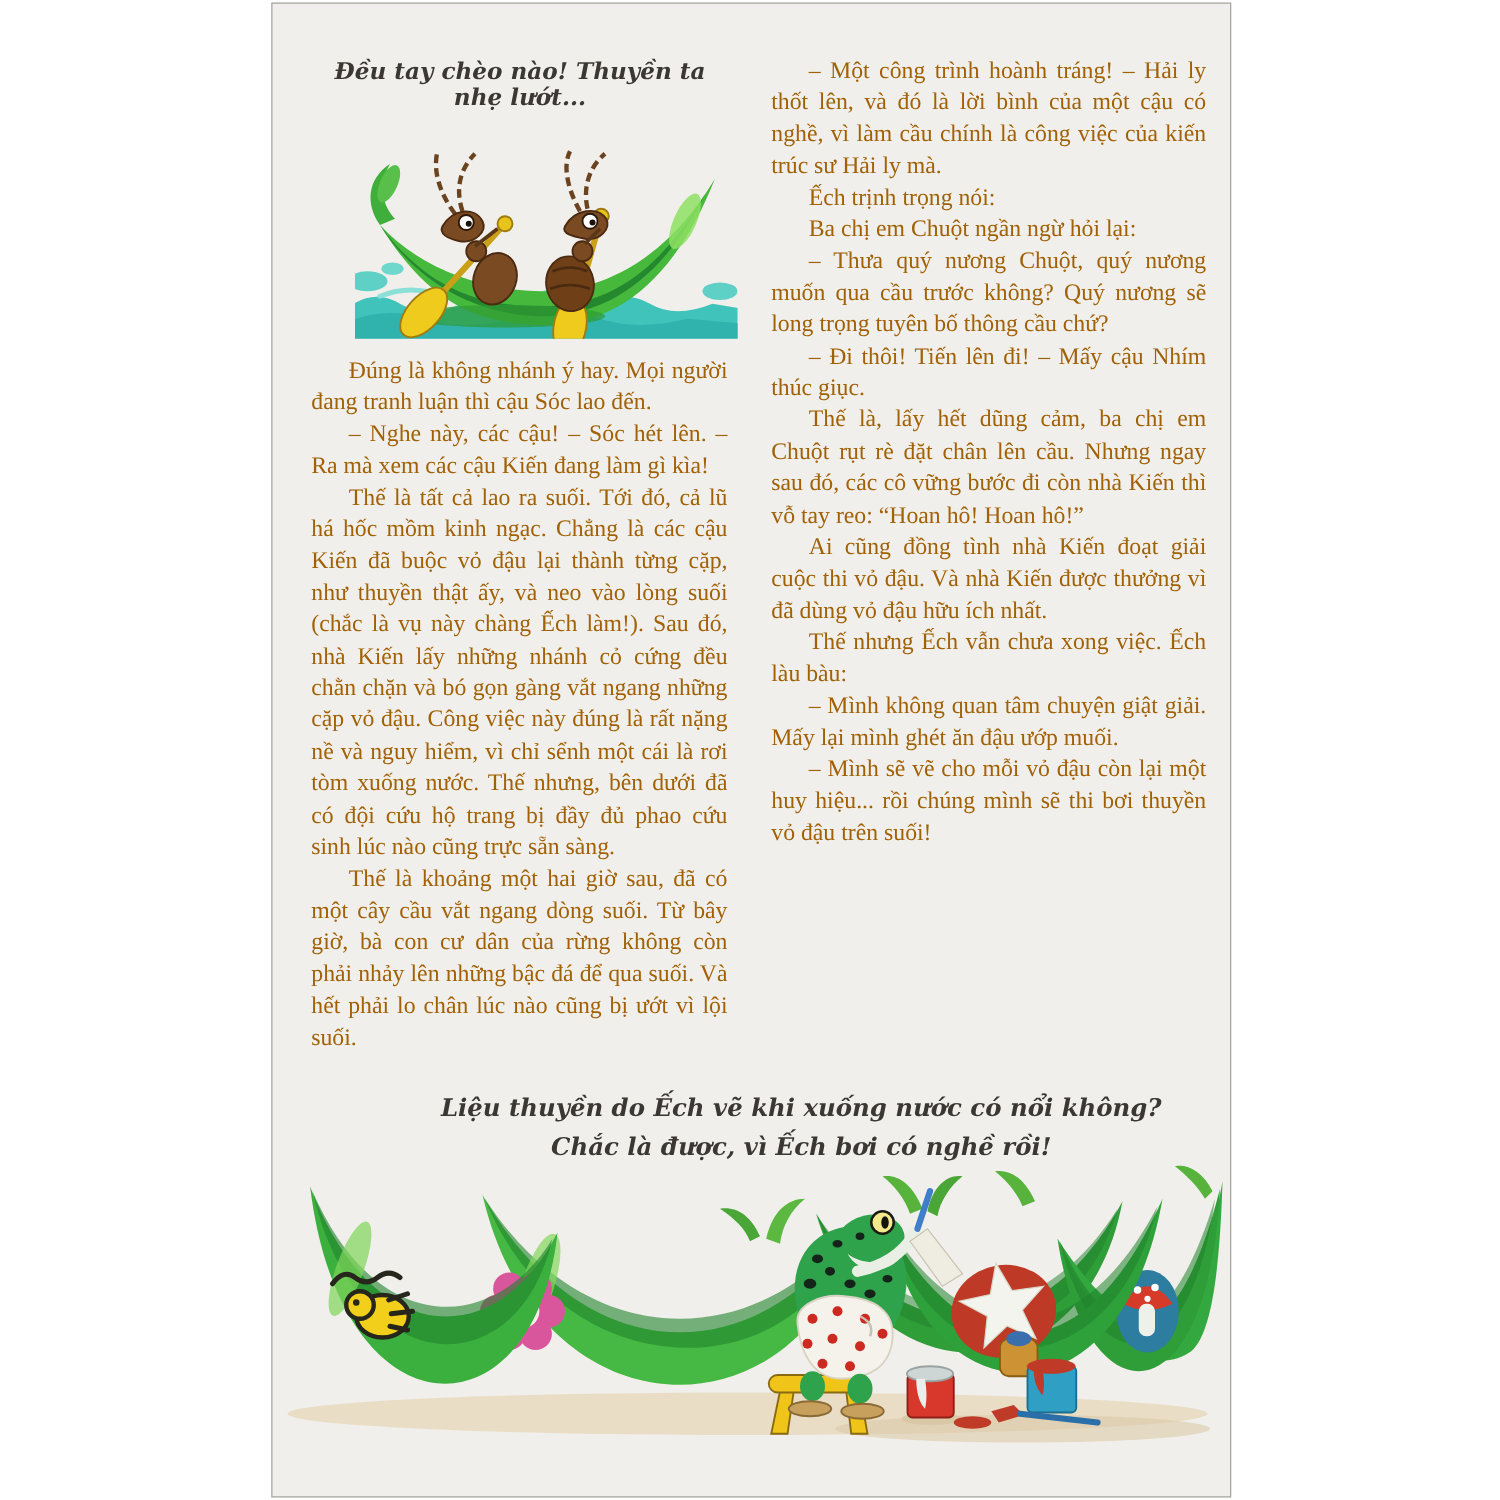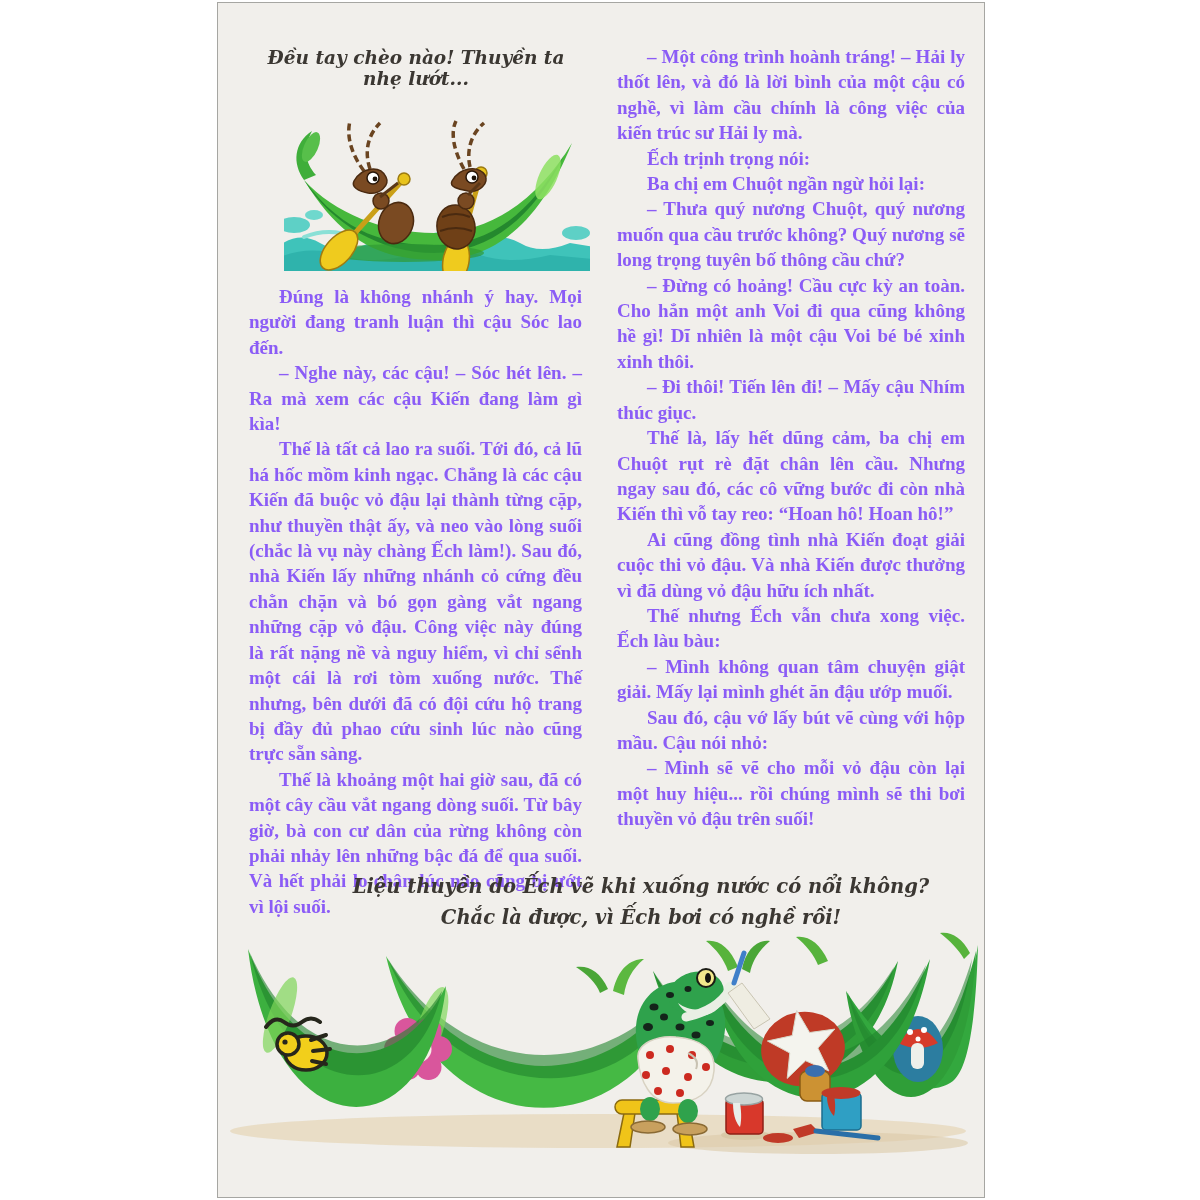--- a/index.html
+++ b/index.html
@@ -14,23 +14,22 @@
   .caption{
     position:absolute;font-family:"DejaVu Serif",serif;font-style:italic;
     font-weight:bold;color:#3b3732;text-align:center;
   }
   .caption-top{left:30px;top:44px;width:336px;font-size:18.5px;}
   .caption-bottom{left:0;top:868px;width:766px;font-size:19.5px;line-height:31px;margin-left:40px;}
   .illo{position:absolute;}
   .illo-top{left:66px;top:82px;width:306px;height:186px;}
   .illo-bottom{left:0px;top:928px;width:766px;height:250px;}
   .col{
-    position:absolute;color:#8b5cf6;font-size:19px;line-height:25.4px;
+    position:absolute;color:#a16207;font-size:19px;line-height:25.4px;
     text-align:justify;
-    font-weight:bold;
   }
   .col-left{left:31px;top:281px;width:333px;}
   .col-right{left:399px;top:41px;width:348px;}
   .col p{margin:0;text-indent:30px;}
 </style>
 </head>
 <body>
 
 <div class="page">
 
@@ -92,27 +91,25 @@
     <p>– Nghe này, các cậu! – Sóc hét lên. – Ra mà xem các cậu Kiến đang làm gì kìa!</p>
     <p>Thế là tất cả lao ra suối. Tới đó, cả lũ há hốc mồm kinh ngạc. Chẳng là các cậu Kiến đã buộc vỏ đậu lại thành từng cặp, như thuyền thật ấy, và neo vào lòng suối (chắc là vụ này chàng Ếch làm!). Sau đó, nhà Kiến lấy những nhánh cỏ cứng đều chằn chặn và bó gọn gàng vắt ngang những cặp vỏ đậu. Công việc này đúng là rất nặng nề và nguy hiểm, vì chỉ sểnh một cái là rơi tòm xuống nước. Thế nhưng, bên dưới đã có đội cứu hộ trang bị đầy đủ phao cứu sinh lúc nào cũng trực sẵn sàng.</p>
     <p>Thế là khoảng một hai giờ sau, đã có một cây cầu vắt ngang dòng suối. Từ bây giờ, bà con cư dân của rừng không còn phải nhảy lên những bậc đá để qua suối. Và hết phải lo chân lúc nào cũng bị ướt vì lội suối.</p>
   </div>
 
   <div class="col col-right">
     <p>– Một công trình hoành tráng! – Hải ly thốt lên, và đó là lời bình của một cậu có nghề, vì làm cầu chính là công việc của kiến trúc sư Hải ly mà.</p>
     <p>Ếch trịnh trọng nói:</p>
     <p>Ba chị em Chuột ngần ngừ hỏi lại:</p>
     <p>– Thưa quý nương Chuột, quý nương muốn qua cầu trước không? Quý nương sẽ long trọng tuyên bố thông cầu chứ?</p>
-    <p>– Đừng có hoảng! Cầu cực kỳ an toàn. Cho hẳn một anh Voi đi qua cũng không hề gì! Dĩ nhiên là một cậu Voi bé bé xinh xinh thôi.</p>
     <p>– Đi thôi! Tiến lên đi! – Mấy cậu Nhím thúc giục.</p>
     <p>Thế là, lấy hết dũng cảm, ba chị em Chuột rụt rè đặt chân lên cầu. Nhưng ngay sau đó, các cô vững bước đi còn nhà Kiến thì vỗ tay reo: “Hoan hô! Hoan hô!”</p>
     <p>Ai cũng đồng tình nhà Kiến đoạt giải cuộc thi vỏ đậu. Và nhà Kiến được thưởng vì đã dùng vỏ đậu hữu ích nhất.</p>
     <p>Thế nhưng Ếch vẫn chưa xong việc. Ếch làu bàu:</p>
     <p>– Mình không quan tâm chuyện giật giải. Mấy lại mình ghét ăn đậu ướp muối.</p>
-    <p>Sau đó, cậu vớ lấy bút vẽ cùng với hộp mầu. Cậu nói nhỏ:</p>
     <p>– Mình sẽ vẽ cho mỗi vỏ đậu còn lại một huy hiệu... rồi chúng mình sẽ thi bơi thuyền vỏ đậu trên suối!</p>
   </div>
 
   <div class="caption caption-bottom">
     <div>Liệu thuyền do Ếch vẽ khi xuống nước có nổi không?</div>
     <div>Chắc là được, vì Ếch bơi có nghề rồi!</div>
   </div>
 
   <svg class="illo illo-bottom" viewBox="0 0 766 250">
     <g>

